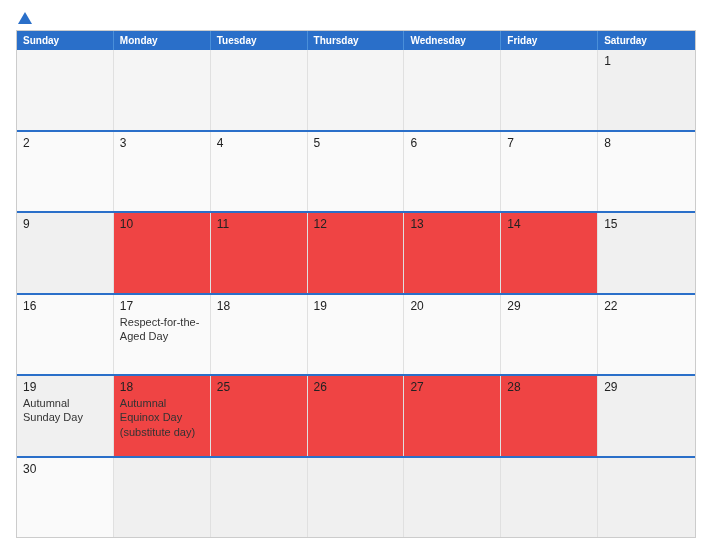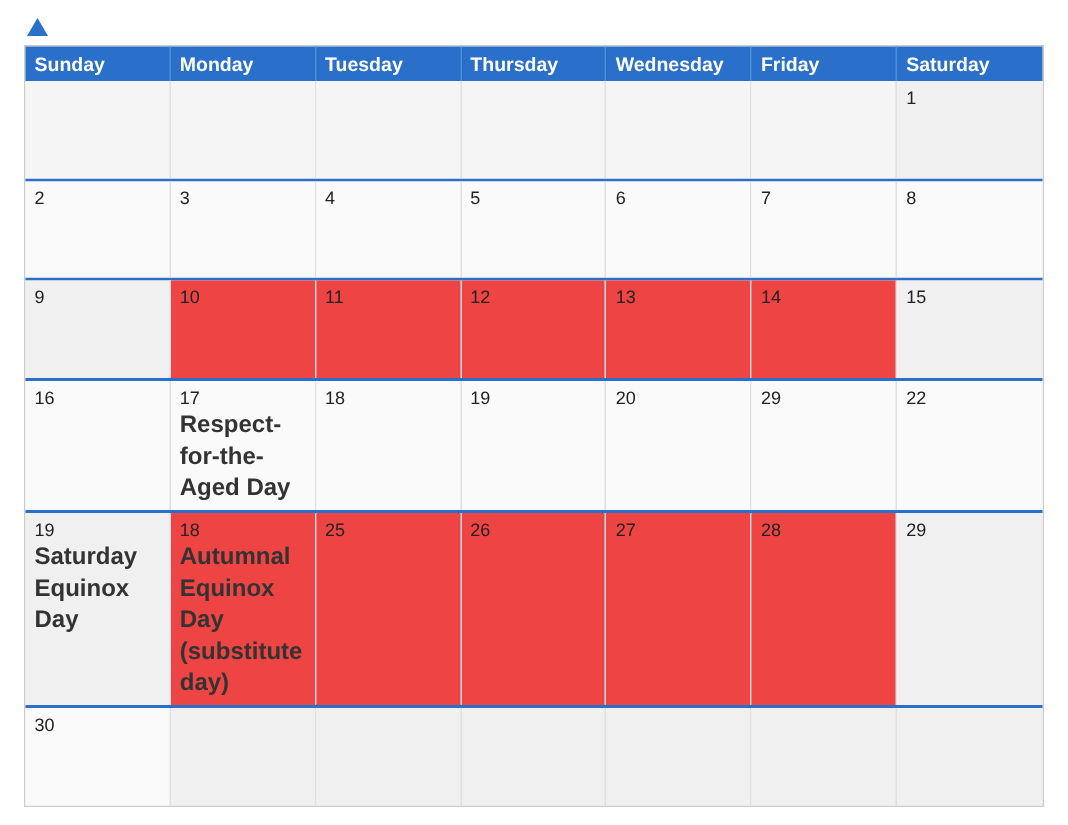--- a/index.html
+++ b/index.html
@@ -73,21 +73,21 @@
       flex-direction: column;
       border: 1px solid #ccc;
     }
     .dow-header {
       display: grid;
       grid-template-columns: repeat(7, 1fr);
       background: #2a6fc9;
     }
     .dow-cell {
       color: #fff;
-      font-size: 13px;
+      font-size: 10px;
       padding: 4px 6px;
       font-weight: bold;
       border-right: 1px solid #4a8fd9;
     }
     .dow-cell:last-child { border-right: none; }
     .weeks {
       flex: 1;
       display: flex;
       flex-direction: column;
     }
@@ -111,26 +111,25 @@
     .day-cell:last-child { border-right: none; }
     .day-cell.empty { background: #f5f5f5; }
     .day-cell.saturday { background: #f0f0f0; }
     .day-cell.sunday { background: #f0f0f0; }
     .day-number {
       font-size: 12px;
       color: #222;
       display: block;
     }
     .event-text {
-      font-size: 16px;
+      font-size: 11px;
       color: #333;
       display: block;
       margin-top: 2px;
       line-height: 1.3;
-      font-weight: bold;
     }
     
     .week-row:nth-child(even) .day-cell { background: #fafafa; }
     .week-row:nth-child(even) .day-cell.empty { background: #f0f0f0; }
   </style>
 </head>
 <body>
 
 <div class="page">
   <div class="header">
@@ -233,21 +232,21 @@
           <div class="day-cell">
             <span class="day-number">29</span>
           </div>
           <div class="day-cell saturday">
             <span class="day-number">22</span>
           </div>
         </div>
         <div class="week-row">
           <div class="day-cell sunday">
             <span class="day-number">19</span>
-            <span class="event-text">Saturday Equinox Day</span>
+            <span class="event-text">Autumnal Sunday Day</span>
           </div>
           <div class="day-cell">
             <span class="day-number">18</span>
             <span class="event-text">Autumnal Equinox Day (substitute day)</span>
           </div>
           <div class="day-cell">
             <span class="day-number">25</span>
           </div>
           <div class="day-cell">
             <span class="day-number">26</span>

